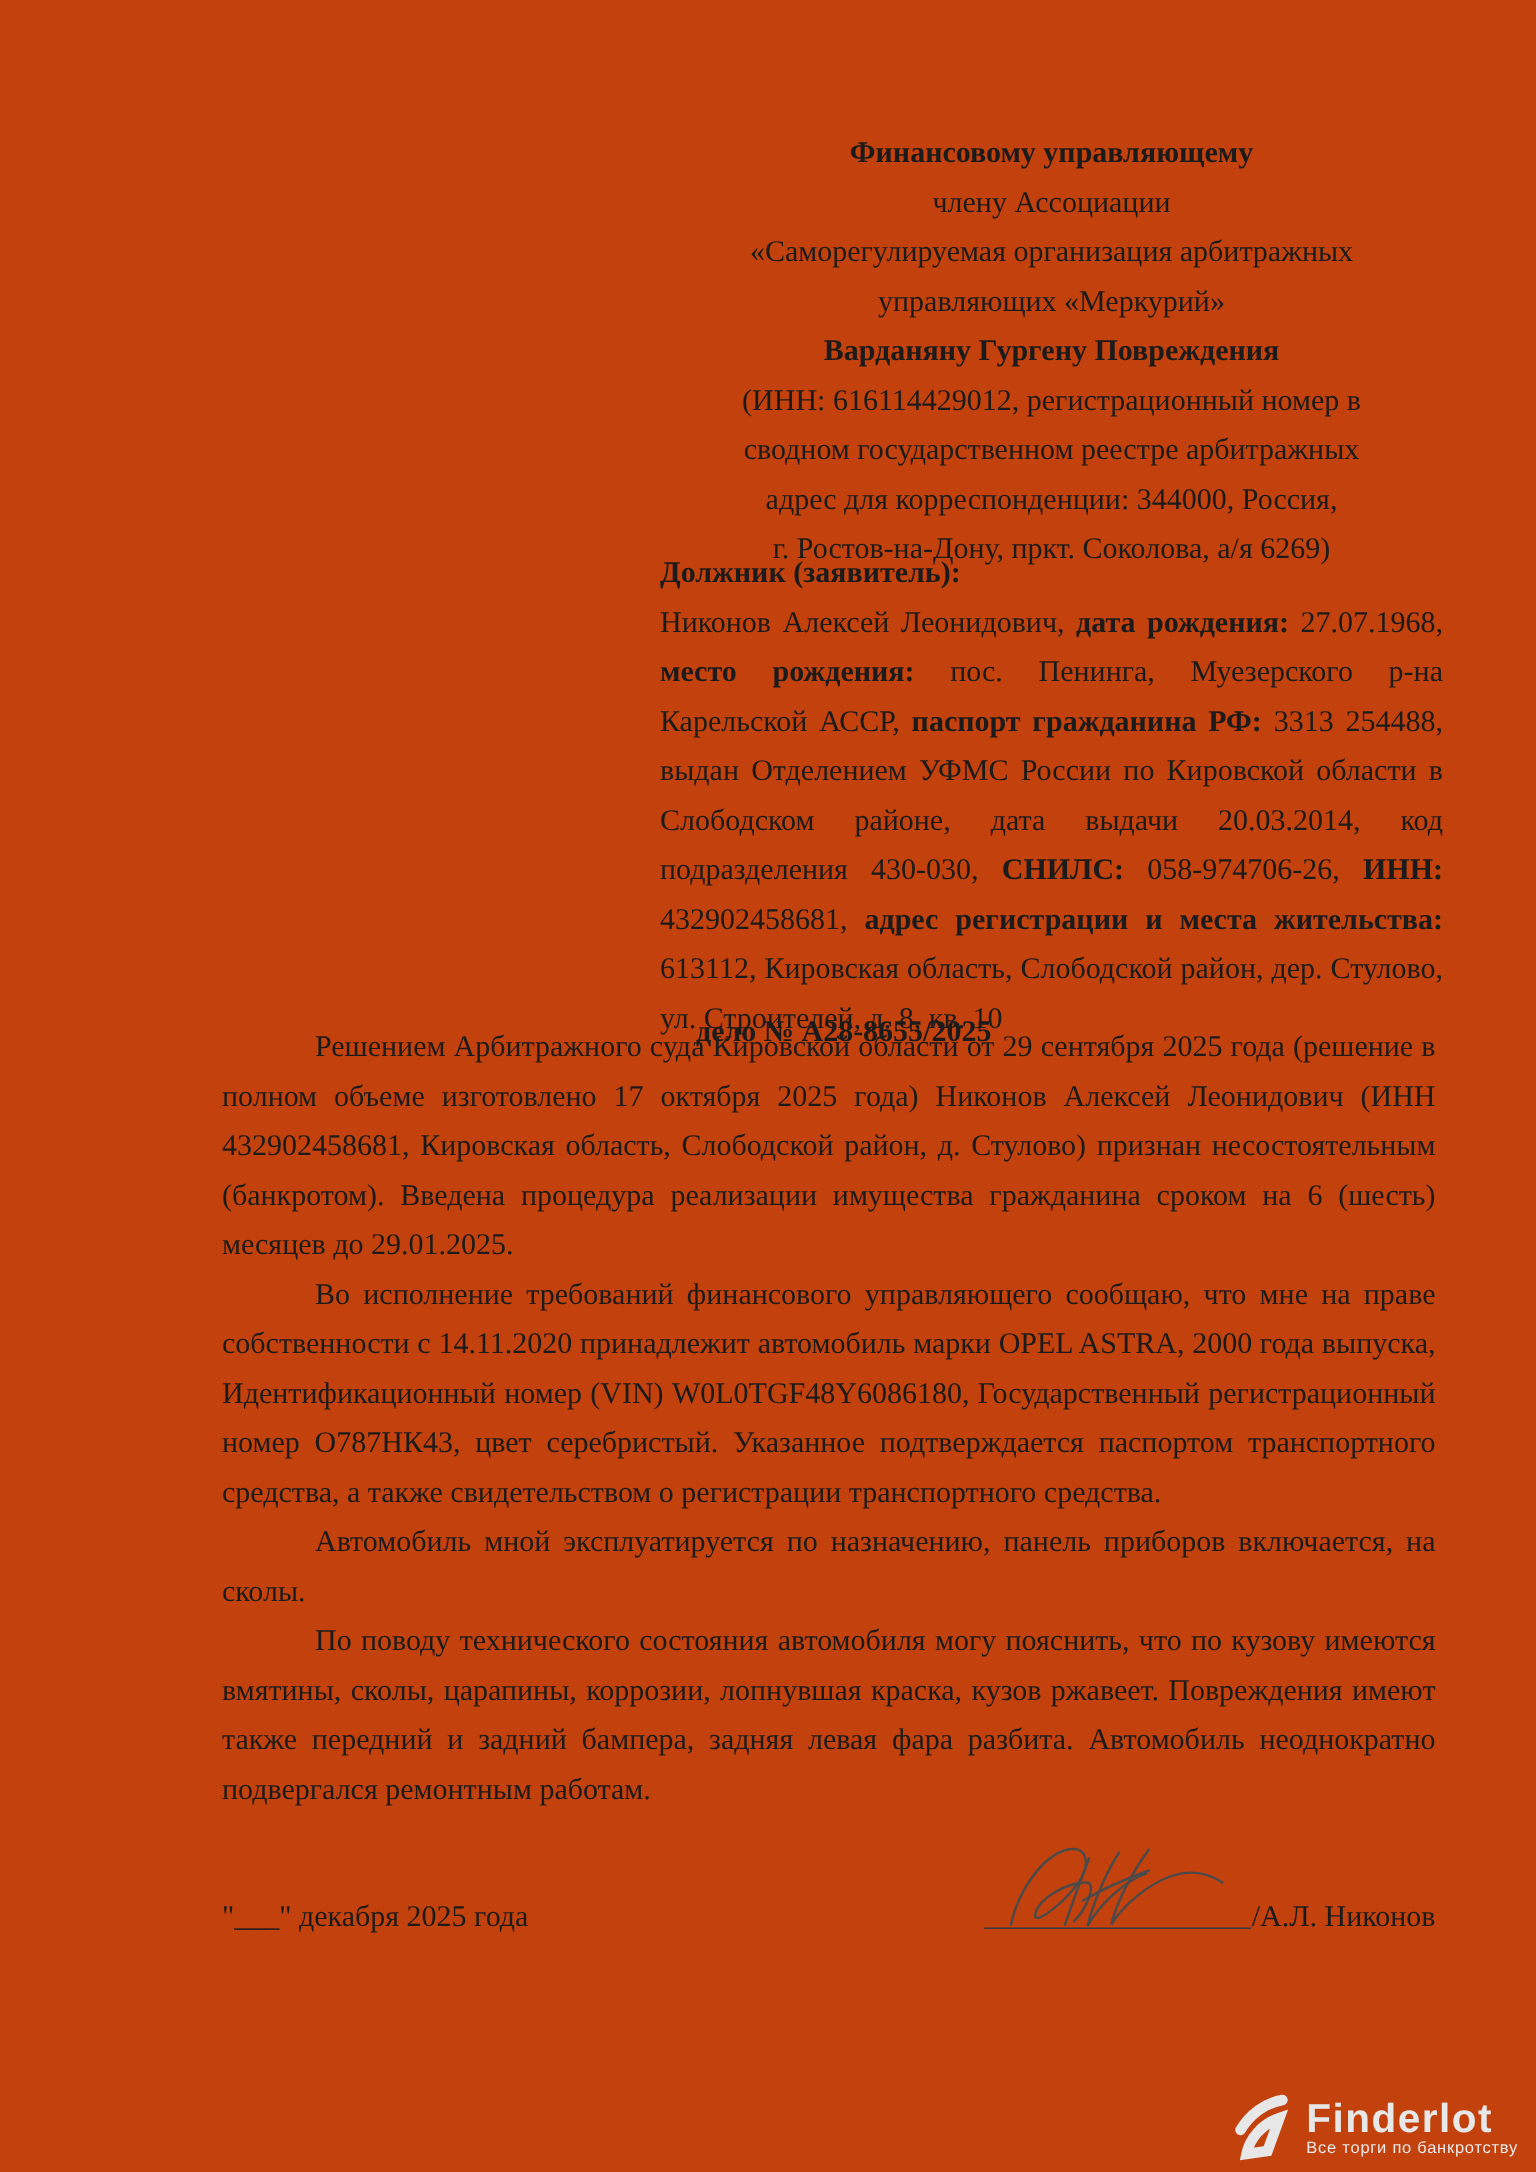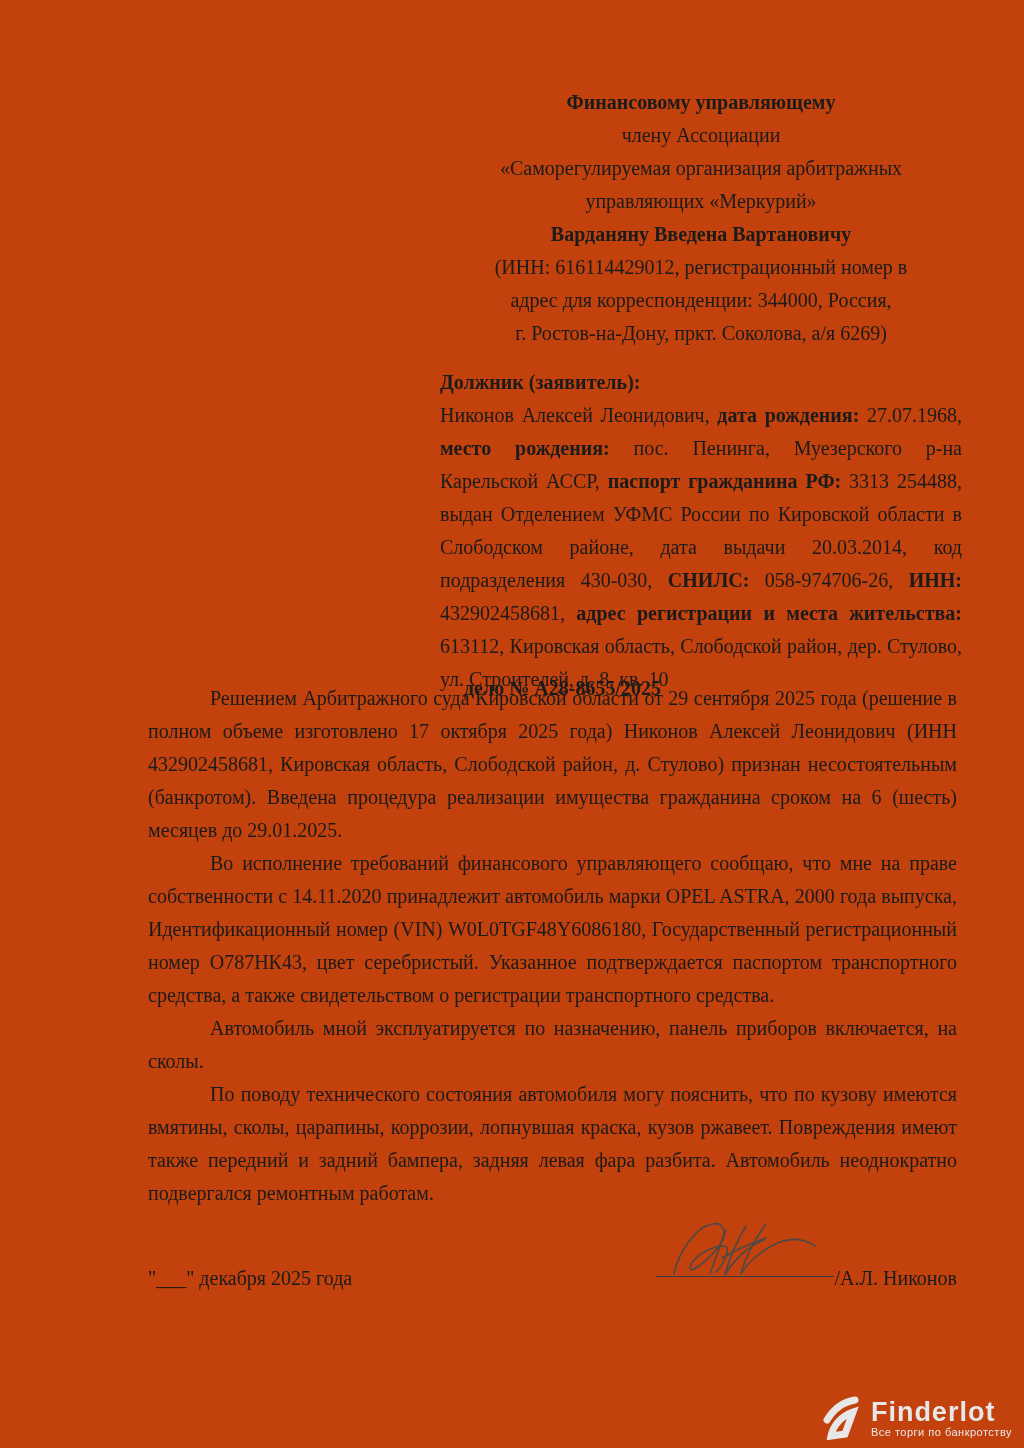--- a/index.html
+++ b/index.html
@@ -33,21 +33,21 @@
     text-align:justify;
   }
   .bodytext p.para{
     margin:0;
     text-indent:62px;
   }
   .sigrow{
     position:absolute;left:148px;top:1262px;width:809px;
     display:flex;justify-content:space-between;align-items:flex-end;
   }
-  .sigright{display:flex;align-items:flex-start;}
+  .sigright{display:flex;align-items:center;}
   .sigline{
     position:relative;
     display:inline-block;
     width:178px;height:14px;
     border-bottom:1.5px solid #3a3a3a;
   }
   .sigline svg{
     position:absolute;left:12px;bottom:-4px;
   }
   .watermark{
@@ -69,22 +69,23 @@
 </head>
 <body>
 
 <div class="page">
 
   <div class="recipient">
       <div class="hline b">Финансовому управляющему</div>
       <div class="hline">члену Ассоциации</div>
       <div class="hline">«Саморегулируемая организация арбитражных</div>
       <div class="hline">управляющих «Меркурий»</div>
-      <div class="hline b">Варданяну Введена Вартановичу</div>
+      <div class="hline b">Варданяну Гургену Повреждения</div>
       <div class="hline">(ИНН: 616114429012, регистрационный номер в</div>
+      <div class="hline">сводном государственном реестре арбитражных</div>
       <div class="hline">адрес для корреспонденции: 344000, Россия,</div>
       <div class="hline">г. Ростов-на-Дону, пркт. Соколова, а/я 6269)</div>
     </div>
 
   <div class="debtor">
     <div class="b">Должник (заявитель):</div>
     <div><span>Никонов Алексей Леонидович, </span><span class="b">дата рождения:</span><span> 27.07.1968, </span><span class="b">место рождения:</span><span> пос. Пенинга, Муезерского р-на Карельской АССР, </span><span class="b">паспорт гражданина РФ:</span><span> 3313 254488, выдан Отделением УФМС России по Кировской области в Слободском районе, дата выдачи 20.03.2014, код подразделения 430-030, </span><span class="b">СНИЛС:</span><span> 058-974706-26, </span><span class="b">ИНН:</span><span> 432902458681, </span><span class="b">адрес регистрации и места жительства:</span><span> 613112, Кировская область, Слободской район, дер. Стулово,  ул. Строителей, д. 8, кв. 10</span></div>
   </div>
 
   <div class="case b">дело № А28-8655/2025</div>

